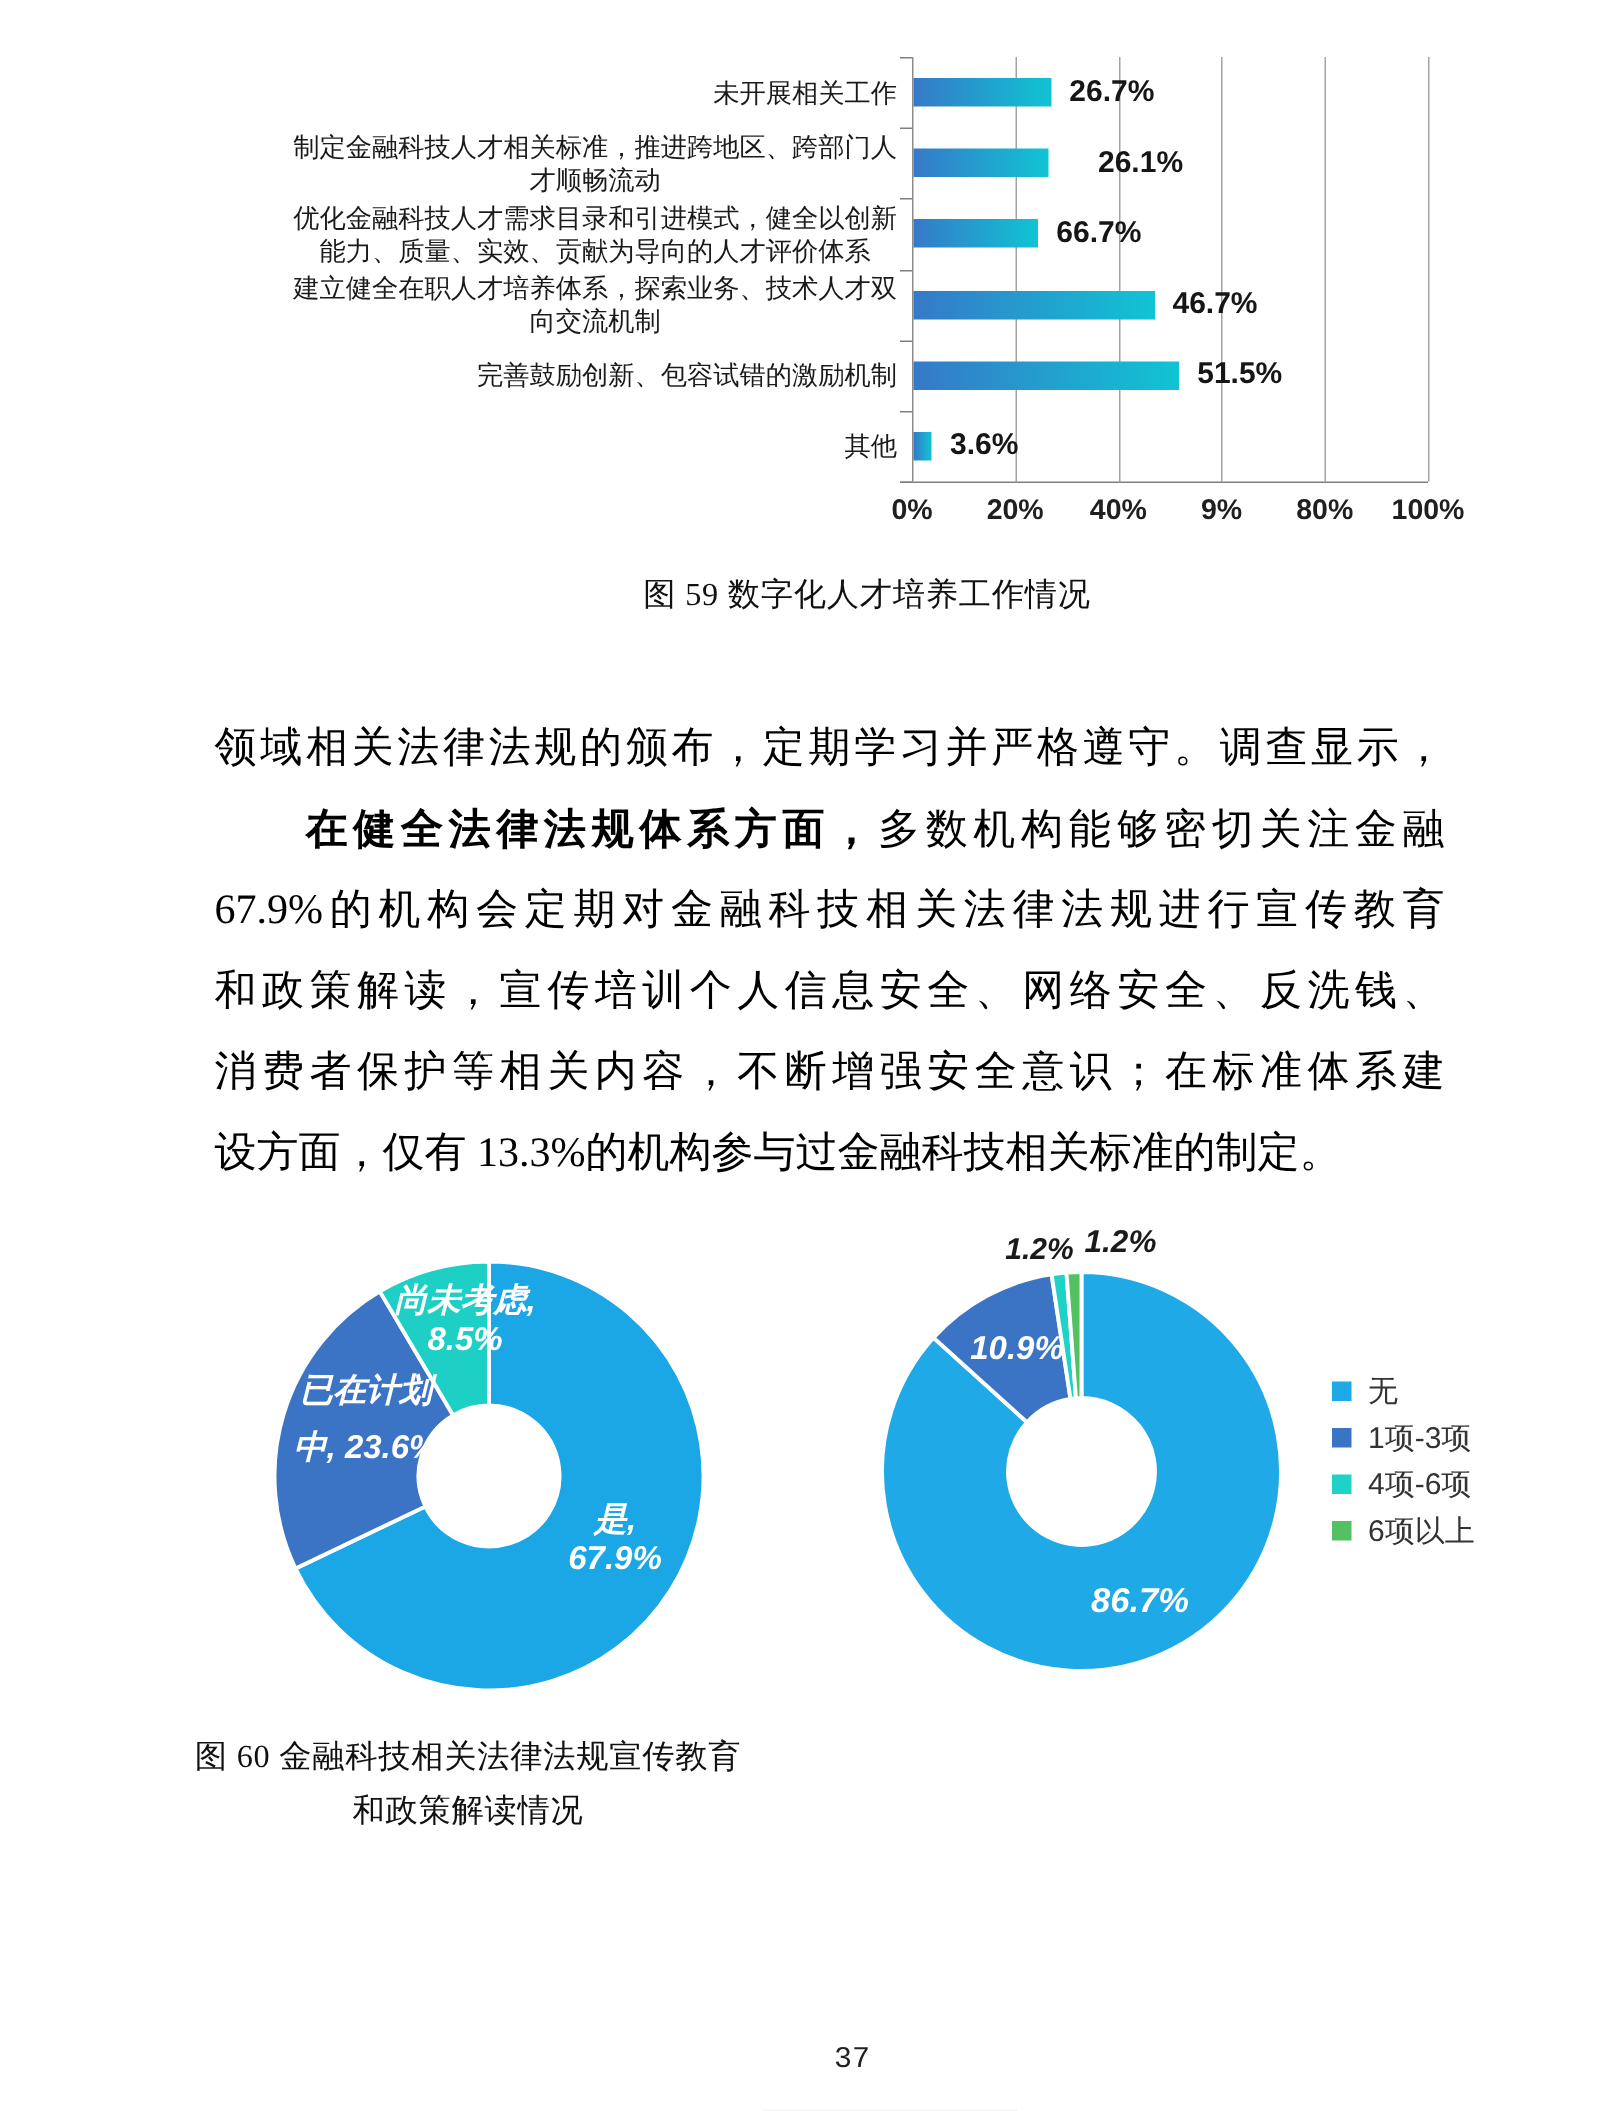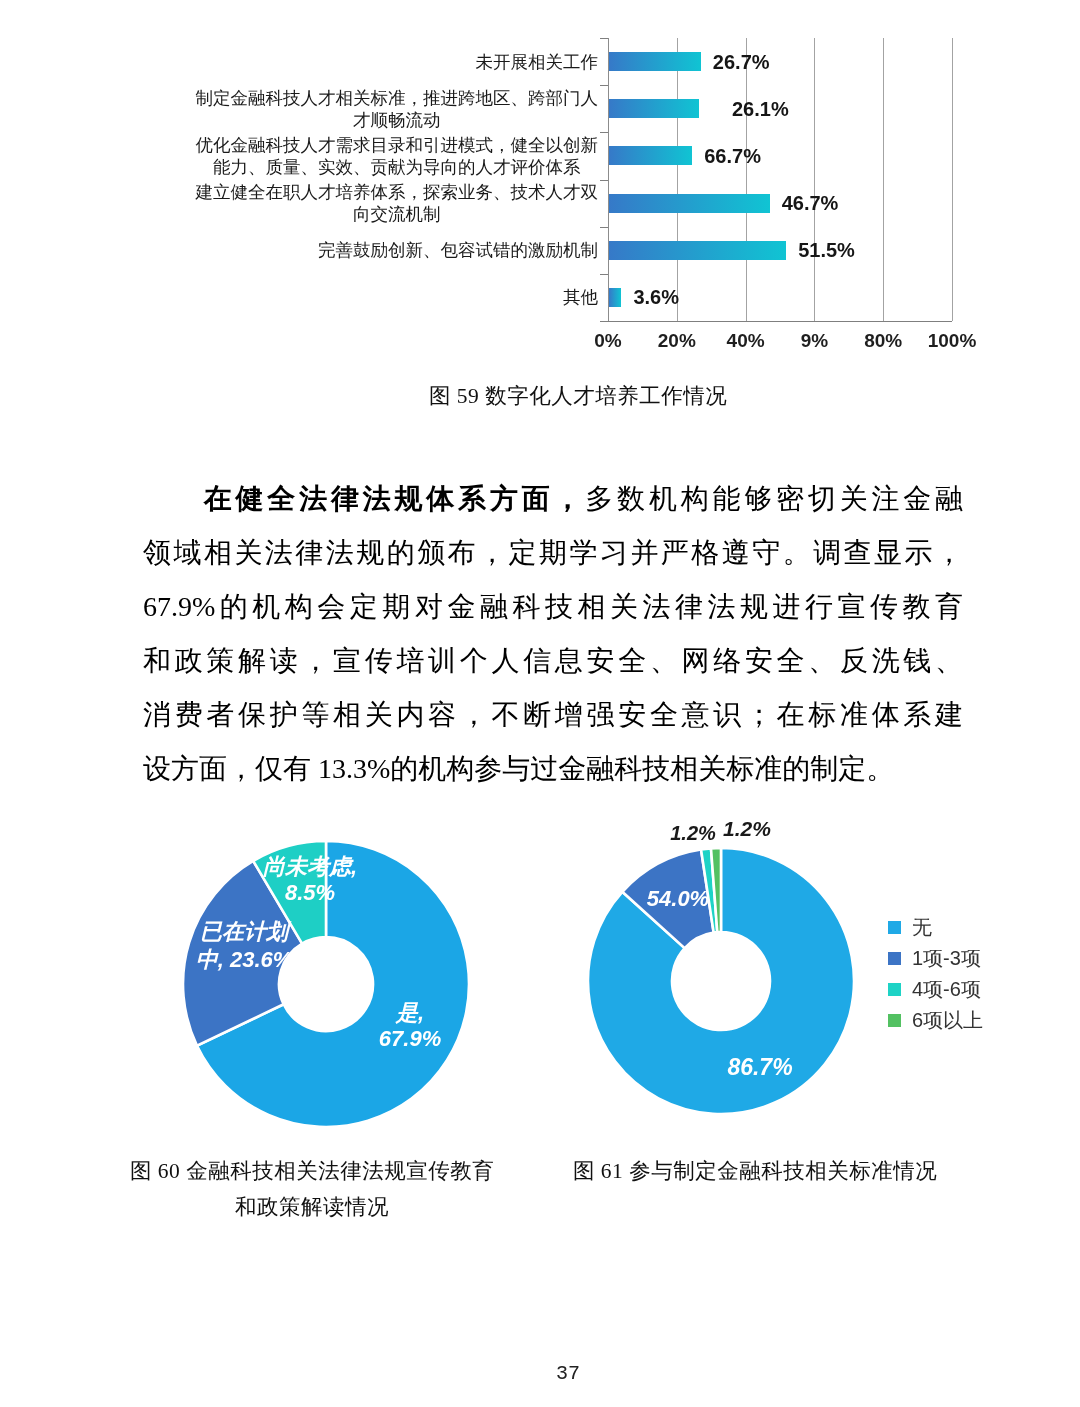--- a/index.html
+++ b/index.html
@@ -103,50 +103,50 @@
       <div class="bc-row-label" style="left: 0px; width: 450px; top: 237.417px; height: 60px;">
         <div>其他</div>
       </div>
       <div class="bc-bar" style="left: 461px; top: 257.917px; width: 12.384px; background: linear-gradient(90deg, rgb(54, 121, 200), rgb(16, 196, 211));"></div>
       <div class="bc-val" style="left: 485.384px; top: 267.417px;">3.6%</div>
     </div>
 
   <div class="caption" style="left:168px;top:378px;width:820px;">图 59 数字化人才培养工作情况</div>
 
   <div class="para" id="para">
+      <div class="pline jl"><span>领域相关法律法规的颁布，定期学习并严格遵守。调查显示，</span></div>
       <div class="pline jl"><span class="ind"></span><span class="lead">在健全法律法规体系方面，</span><span>多数机构能够密切关注金融</span></div>
-      <div class="pline jl"><span>领域相关法律法规的颁布，定期学习并严格遵守。调查显示，</span></div>
       <div class="pline jl"><span>67.9%的机构会定期对金融科技相关法律法规进行宣传教育</span></div>
       <div class="pline jl"><span>和政策解读，宣传培训个人信息安全、网络安全、反洗钱、</span></div>
       <div class="pline jl"><span>消费者保护等相关内容，不断增强安全意识；在标准体系建</span></div>
       <div class="pline"><span>设方面，仅有 13.3%的机构参与过金融科技相关标准的制定。</span></div>
     </div>
 
   <div class="donut" id="donut60" style="left:180px;top:838px;width:292px;height:292px;">
       <svg width="292" height="292">
         <path d="M 146 3 A 143 143 0 1 1 16.994843810346993 207.6982145323771 L 103.59970390969447 166.27843414700507 A 47 47 0 1 0 146 99 Z" fill="#1BA6E6" stroke="#ffffff" stroke-width="2.6"></path>
         <path d="M 16.994843810346993 207.6982145323771 A 143 143 0 0 1 73.20707754769694 22.913890138436045 L 122.07505345973256 105.54512473081465 A 47 47 0 0 0 103.59970390969447 166.27843414700507 Z" fill="#3C74C5" stroke="#ffffff" stroke-width="2.6"></path>
         <path d="M 73.20707754769694 22.913890138436045 A 143 143 0 0 1 146.0000000000001 3 L 146.00000000000003 99 A 47 47 0 0 0 122.07505345973256 105.54512473081465 Z" fill="#1ECFC5" stroke="#ffffff" stroke-width="2.6"></path>
       </svg>
       <div class="d-label" style="left: 230px; top: 188px; color: rgb(255, 255, 255); font-size: 22px; line-height: 26px;">是, 67.9%</div>
-      <div class="d-label" style="left: 64px; top: 108px; color: rgb(255, 255, 255); font-size: 22px; line-height: 28px;">已在计划
+      <div class="d-label" style="left: 64px; top: 108px; color: rgb(255, 255, 255); font-size: 22px; line-height: 38px;">已在计划
 中, 23.6%</div>
       <div class="d-label" style="left: 130px; top: 42px; color: rgb(255, 255, 255); font-size: 22px; line-height: 26px;">尚未考虑,
 8.5%</div>
     </div>
 
   <div class="donut" id="donut61" style="left:585px;top:845px;width:272px;height:272px;">
       <svg width="272" height="272">
         <path d="M 136 3 A 133 133 0 1 1 37.34834422574767 46.79881832061625 L 99.65465313580177 103.13640674970073 A 49 49 0 1 0 136 87 Z" fill="#1FA9E6" stroke="#ffffff" stroke-width="2.6"></path>
         <path d="M 37.34834422574767 46.79881832061625 A 133 133 0 0 1 116.01999664693935 4.509317949857433 L 128.63894613308292 87.55606450784221 A 49 49 0 0 0 99.65465313580177 103.13640674970073 Z" fill="#3C74C5" stroke="#ffffff" stroke-width="2.6"></path>
         <path d="M 116.01999664693935 4.509317949857433 A 133 133 0 0 1 125.98153486478496 3.377866265338355 L 132.3089865291313 87.13921388722991 A 49 49 0 0 0 128.63894613308292 87.55606450784221 Z" fill="#1ED3C6" stroke="#ffffff" stroke-width="2.6"></path>
         <path d="M 125.98153486478496 3.377866265338355 A 133 133 0 0 1 135.99999999999997 3 L 136 87 A 49 49 0 0 0 132.3089865291313 87.13921388722991 Z" fill="#53C162" stroke="#ffffff" stroke-width="2.6"></path>
       </svg>
       <div class="d-label" style="left: 175px; top: 222px; color: rgb(255, 255, 255); font-size: 23px; line-height: 27px;">86.7%</div>
-      <div class="d-label" style="left: 93px; top: 54px; color: rgb(255, 255, 255); font-size: 22px; line-height: 26px;">54.0%</div>
+      <div class="d-label" style="left: 93px; top: 54px; color: rgb(255, 255, 255); font-size: 22px; line-height: 26px;">10.9%</div>
       <div class="d-label" style="left: 108px; top: -12px; color: rgb(26, 26, 26); font-size: 20px; line-height: 24px;">1.2%</div>
       <div class="d-label" style="left: 162px; top: -17px; color: rgb(26, 26, 26); font-size: 21px; line-height: 25px;">1.2%</div>
     </div>
 
   <div class="legend" id="legend61">
       <div class="lg-row">
         <div class="lg-sw" style="background: rgb(31, 169, 230);"></div>
         <div class="lg-tx">无</div>
       </div>
       <div class="lg-row">
@@ -161,16 +161,15 @@
         <div class="lg-sw" style="background: rgb(83, 193, 98);"></div>
         <div class="lg-tx">6项以上</div>
       </div>
     </div>
 
   <div class="caption" style="left:112px;top:1153px;width:400px;">
     <div>图 60 金融科技相关法律法规宣传教育</div>
     <div>和政策解读情况</div>
   </div>
 
-  <div class="caption" style="left:545px;top:1153px;width:420px;">图 61 参与制定金融科技相关标准情况</div>
 
   <div class="pagenum">37</div>
 </div>
 
 </body></html>

